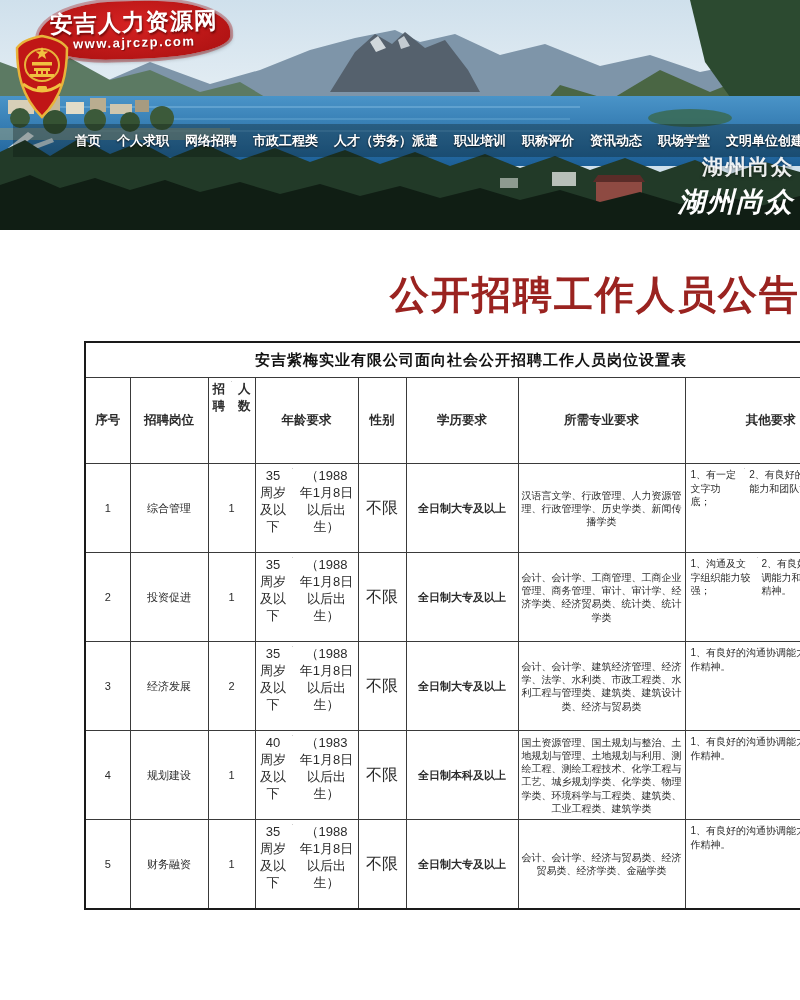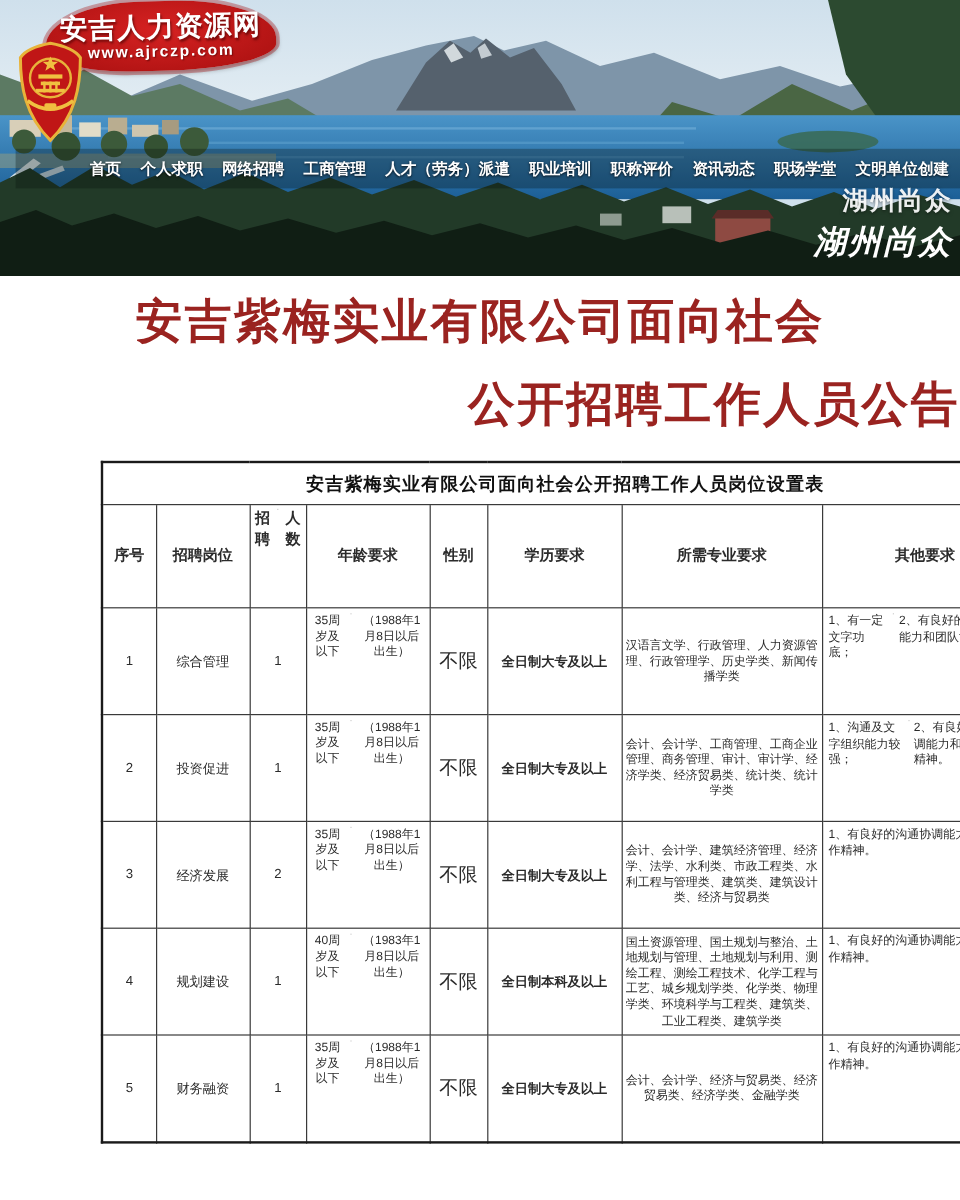--- a/index.html
+++ b/index.html
@@ -37,21 +37,21 @@
   
   .table-wrap{width:632px;margin:0 auto 24px auto;}
   table.job-table{border-collapse:collapse;table-layout:fixed;width:772px;border:2px solid #1a1a1a;}
   .job-table th,.job-table td{border:1px solid #3a3a3a;color:#2b2b2b;vertical-align:middle;
     text-align:center;padding:2px;box-sizing:border-box;overflow:hidden;}
   .caption-row th{font-size:15px;font-weight:bold;height:36px;color:#111;letter-spacing:1px;}
   .head-row th{height:86px;font-weight:bold;font-size:12.5px;}
   tbody tr{height:88px;font-size:11px;}
   .stackcell{display:flex;flex-direction:row;justify-content:space-around;min-height:80px;}
   .cell-divider{height:1px;background:#cfcfcf;margin:0 4px;flex:0 0 1px;}
-  .c-age{font-size:10px;}
+  .c-age{font-size:13px;}
   .age-top,.age-bottom{padding:0 2px;line-height:1.3;}
   .c-gender{font-size:16px;}
   .c-edu{font-size:11px;font-weight:bold;}
   .c-major{text-align:left;font-size:10px;line-height:1.32;padding:3px 4px;color:#333;}
   .other-stack{text-align:left;padding:2px 3px;}
   .other-stack.single{justify-content:center;}
   .other1,.other2{font-size:10px;line-height:1.35;}
 </style>
 </head>
 <body>
@@ -119,35 +119,34 @@
 
   <div class="logo-badge">
     <div class="site-name">安吉人力资源网</div>
     <div class="site-url">www.ajrczp.com</div>
   </div>
 
   <nav class="nav">
       <a class="nav-item">首页</a>
       <a class="nav-item">个人求职</a>
       <a class="nav-item">网络招聘</a>
-      <a class="nav-item">工商管理</a>
+      <a class="nav-item">市政工程类</a>
       <a class="nav-item">人才（劳务）派遣</a>
       <a class="nav-item">职业培训</a>
       <a class="nav-item">职称评价</a>
       <a class="nav-item">资讯动态</a>
       <a class="nav-item">职场学堂</a>
       <a class="nav-item">文明单位创建</a>
     </nav>
 
   <div class="wm1">湖州尚众</div>
   <div class="wm2">湖州尚众</div>
 </header>
 
 <section class="announcement">
-  <h1 class="title-line l1">安吉紫梅实业有限公司面向社会</h1>
   <h1 class="title-line l2">公开招聘工作人员公告</h1>
 </section>
 
 <div class="table-wrap">
   <table class="job-table">
     <colgroup>
       <col style="width:45px">
         <col style="width:78px">
         <col style="width:47px">
         <col style="width:103px">

